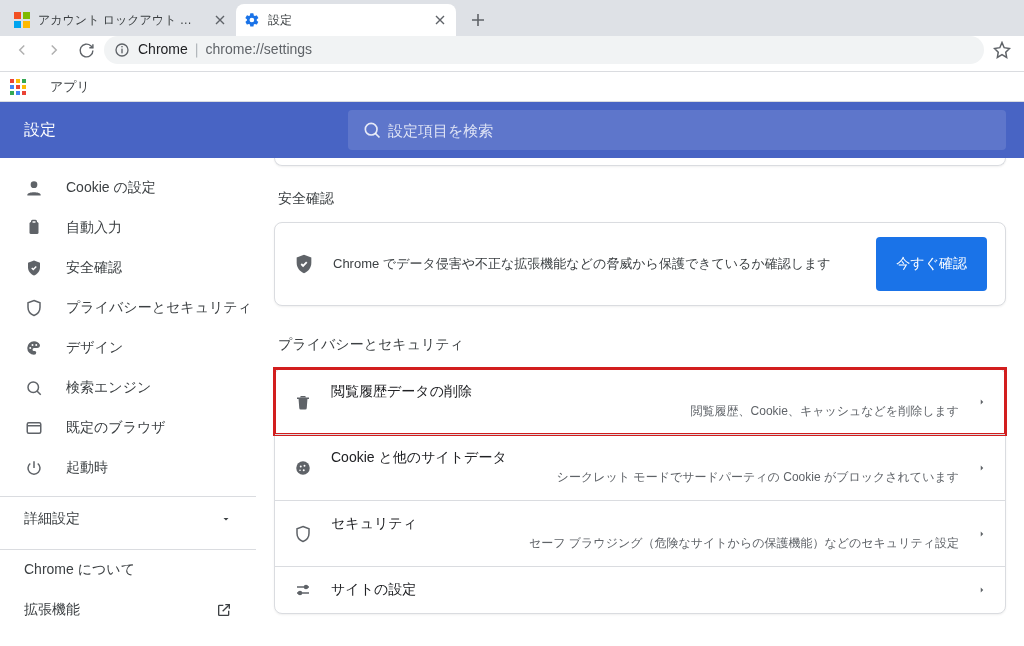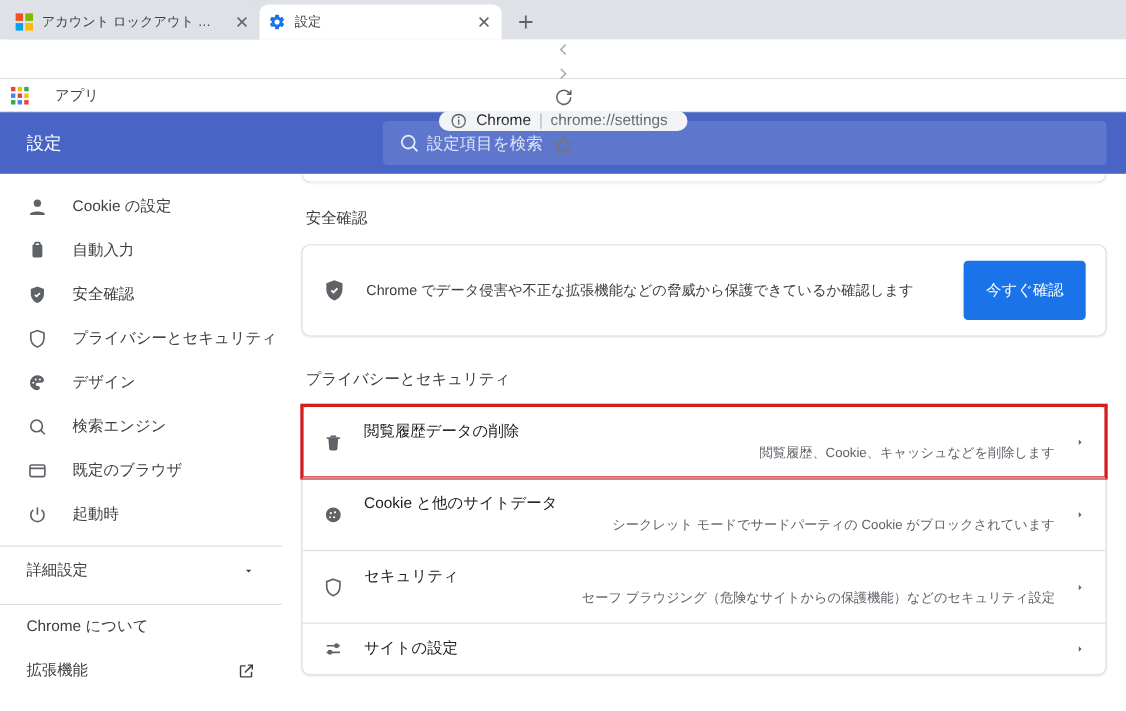--- a/index.html
+++ b/index.html
@@ -19,21 +19,21 @@
   
   .tabstrip{height:36px;background:#dee1e6;display:flex;align-items:flex-end;padding-left:6px;}
   .tab{height:32px;min-width:220px;max-width:230px;border-radius:8px 8px 0 0;display:flex;align-items:center;padding:0 8px;gap:8px;font-size:12px;color:var(--grey-700);position:relative;}
   .tab.active{background:#fff;}
   .tab.inactive{background:#dee1e6;}
   .tab .favicon{width:16px;height:16px;flex:none;}
   .tab .title{flex:1;white-space:nowrap;overflow:hidden;text-overflow:ellipsis;}
   .tab .close{width:16px;height:16px;display:flex;align-items:center;justify-content:center;color:var(--grey-600);border-radius:50%;}
   .newtab{width:28px;height:28px;margin:0 4px 2px 8px;display:flex;align-items:center;justify-content:center;color:var(--grey-600);border-radius:50%;}
 
-  .addrrow{height:36px;background:#fff;border-bottom:1px solid var(--grey-300);display:flex;align-items:center;padding:0 8px;gap:4px;flex-direction:column;}
+  .addrrow{height:36px;background:#fff;border-bottom:1px solid var(--grey-300);display:flex;padding:0 8px;gap:4px;}
   .navbtn{width:28px;height:28px;display:flex;align-items:center;justify-content:center;color:var(--grey-600);border-radius:50%;}
   .navbtn.disabled{color:#b0b0b0;}
   .omnibox{flex:1;height:28px;background:var(--grey-100);border-radius:14px;display:flex;align-items:center;padding:0 10px;gap:8px;font-size:14px;color:var(--grey-700);}
   .omnibox .secure{color:var(--grey-600);display:flex;align-items:center;}
   .omnibox .origin{color:#202124;}
   .omnibox .sep{color:#9aa0a6;margin:0 2px;}
   .omnibox .path{color:var(--grey-600);}
   .star{width:28px;height:28px;display:flex;align-items:center;justify-content:center;color:var(--grey-600);}
 
   .bookbar{height:30px;background:#fff;border-bottom:1px solid var(--grey-300);display:flex;align-items:center;padding:0 10px;gap:8px;font-size:13px;color:var(--grey-700);}

